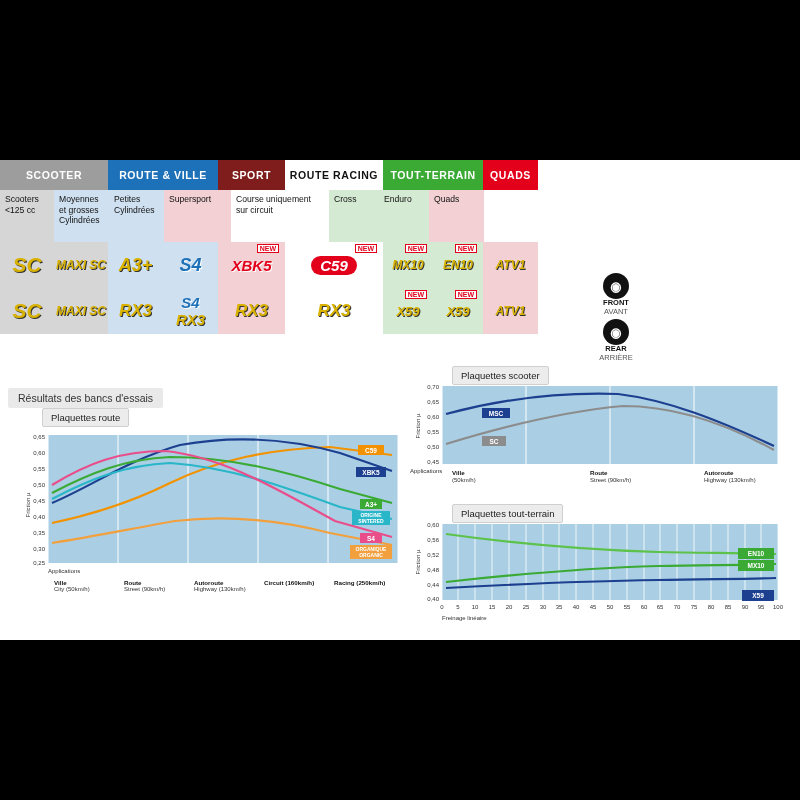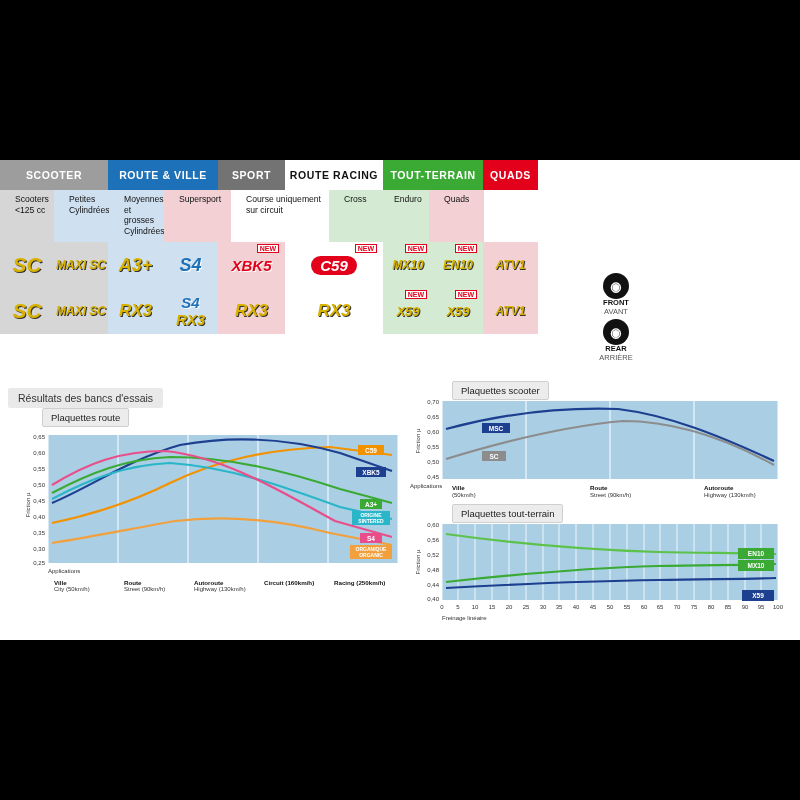--- a/index.html
+++ b/index.html
@@ -5,26 +5,26 @@
   html,body{margin:0;padding:0;background:#000;}
   body{width:800px;height:800px;font-family:"Liberation Sans",sans-serif;overflow:hidden;}
   #page{position:relative;width:800px;height:800px;background:#000;}
   #sheet{position:absolute;left:0;top:160px;width:800px;height:480px;background:#ffffff;}
 
   
   .tbl{position:absolute;left:0;top:0;width:646px;}
   .row{display:flex;}
   .cat{height:30px;display:flex;align-items:center;justify-content:center;color:#fff;
        font-size:10.5px;font-weight:bold;letter-spacing:.6px;box-sizing:border-box;}
-  .sub{height:52px;padding:4px 5px 0 15px;font-size:8.6px;line-height:1.25;color:#111;box-sizing:border-box;}
+  .sub{height:52px;padding:4px 5px 0 5px;font-size:8.6px;line-height:1.25;color:#111;box-sizing:border-box;}
   .pad{height:46px;box-sizing:border-box;position:relative;display:flex;align-items:center;justify-content:center;}
 
   .c-scooter{background:#9d9d9d;}
   .c-route{background:#1d71b8;}
-  .c-sport{background:#737373;}
+  .c-sport{background:#7f1d1d;}
   .c-racing{background:#ffffff;color:#111 !important;}
   .c-tt{background:#3aaa35;}
   .c-quads{background:#e2001a;}
 
   .b-grey{background:#d6d6d6;}
   .b-blue{background:#cfe0f0;}
   .b-red{background:#f2d0d3;}
   .b-white{background:#ffffff;}
   .b-green{background:#d4ead2;}
 
@@ -64,22 +64,22 @@
         <div class="cat c-route" style="width:110px">ROUTE &amp; VILLE</div>
         <div class="cat c-sport" style="width:67px">SPORT</div>
         <div class="cat c-racing" style="width:98px">ROUTE RACING</div>
         <div class="cat c-tt" style="width:100px">TOUT-TERRAIN</div>
         <div class="cat c-quads" style="width:55px">QUADS</div>
         <div style="width:108px;background:#fff"></div>
       </div>
 
       <div class="row">
         <div class="sub b-grey" style="width:54px">Scooters &lt;125 cc</div>
+        <div class="sub b-blue" style="width:55px">Moyennes et grosses Cylindrées</div>
         <div class="sub b-blue" style="width:55px">Petites Cylindrées</div>
-        <div class="sub b-blue" style="width:55px">Moyennes et grosses Cylindrées</div>
         <div class="sub b-red" style="width:67px">Supersport</div>
         <div class="sub b-white" style="width:98px">Course uniquement sur circuit</div>
         <div class="sub b-green" style="width:50px">Cross</div>
         <div class="sub b-green" style="width:50px">Enduro</div>
         <div class="sub b-red" style="width:55px">Quads</div>
         <div style="width:108px;background:#fff"></div>
       </div>
 
       <div class="row">
         <div class="pad b-grey" style="width:54px">
@@ -230,21 +230,21 @@
             <text x="104" y="176" class="applab">Street  (90km/h)</text>
           <text x="174" y="170" class="appbold">Autoroute</text>
             <text x="174" y="176" class="applab">Highway  (130km/h)</text>
           <text x="244" y="170" class="appbold">Circuit  (160km/h)</text>
           <text x="314" y="170" class="appbold">Racing  (250km/h)</text>
         </g>
       </svg>
       <div class="chart-badge" style="left:22px;top:-7px">Plaquettes route</div>
     </div>
 
-    <div style="position:absolute;left:408px;top:227px;width:380px;height:120px">
+    <div style="position:absolute;left:408px;top:212px;width:380px;height:120px">
       <svg width="380" height="120" viewBox="0 0 380 120">
         <rect x="34" y="14" width="336" height="78" fill="#aacfe4"></rect>
         <g stroke="#ffffff" stroke-width="1">
           <line x1="34" y1="14" x2="34" y2="92"></line>
           <line x1="118" y1="14" x2="118" y2="92"></line>
           <line x1="202" y1="14" x2="202" y2="92"></line>
           <line x1="286" y1="14" x2="286" y2="92"></line>
           <line x1="370" y1="14" x2="370" y2="92"></line>
         </g>
         <g class="tick" text-anchor="end">

